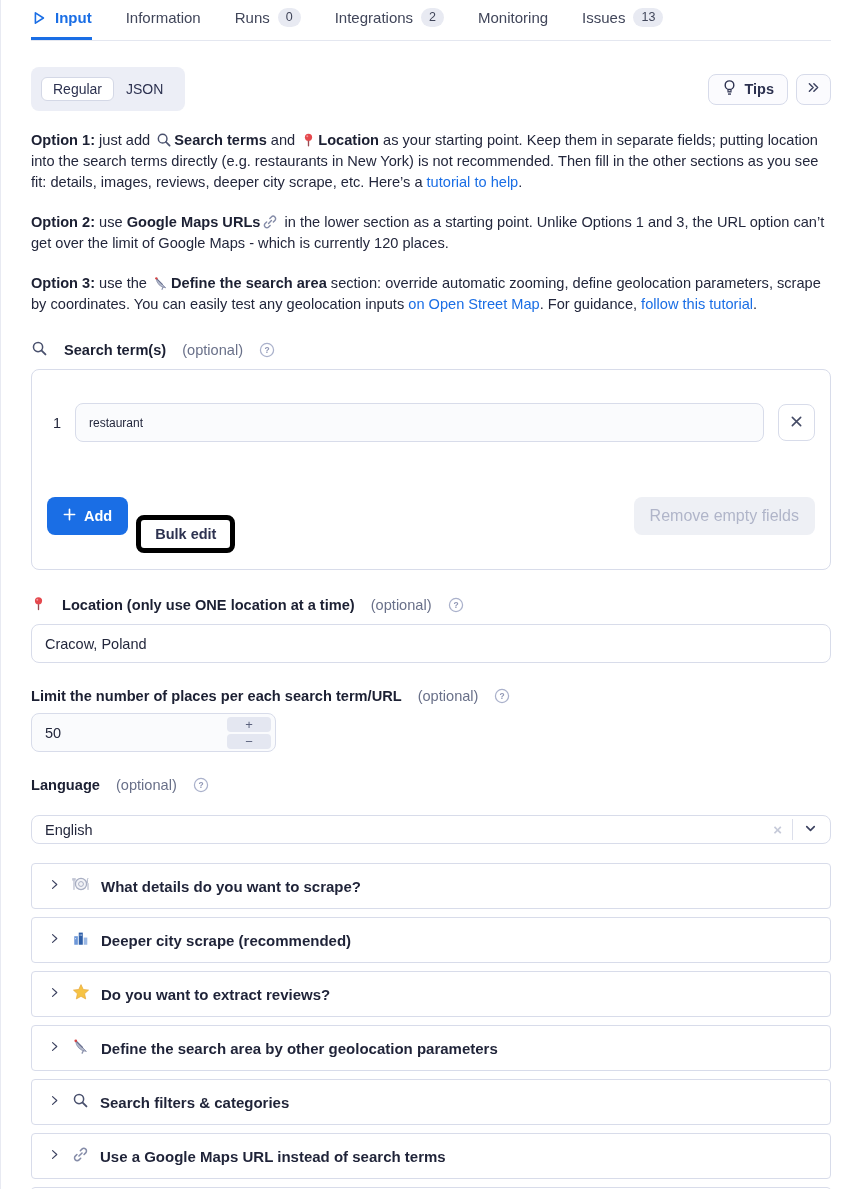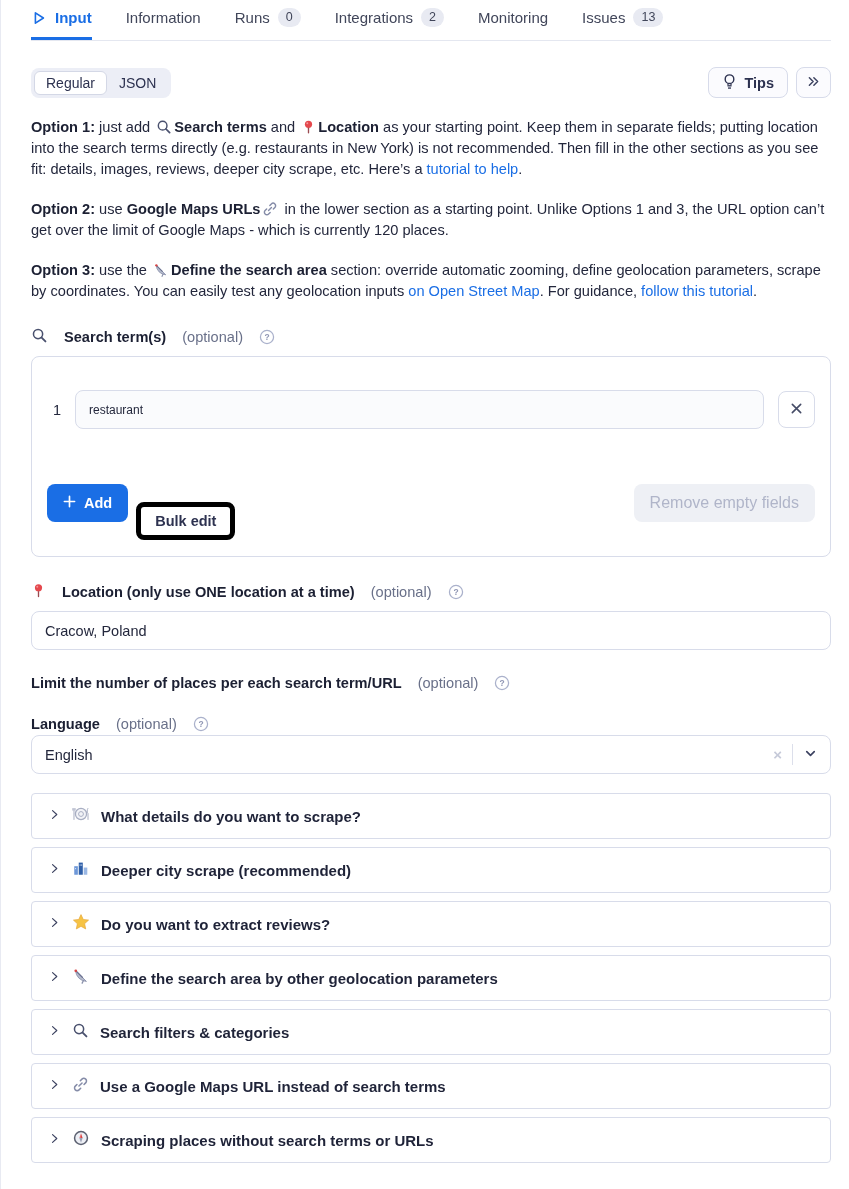--- a/index.html
+++ b/index.html
@@ -16,21 +16,21 @@
 
   
   .tabbar { display:flex; align-items:stretch; gap:34px; padding-top:0; border-bottom:1px solid #e4e7f0; }
   .tab { display:flex; align-items:center; gap:8px; padding:8px 0 13px; font-size:15px; color:#41465a; cursor:pointer; position:relative; }
   .tab.active { color:#1a6ee5; font-weight:700; border-bottom:3px solid #1a6ee5; padding-bottom:10px; }
   .badge { background:#e8eaf2; color:#41465a; font-size:12.5px; font-weight:400; border-radius:10px; padding:1px 8px; line-height:17px; }
   .tab-icon svg { display:block; }
 
   
   .toolbar { display:flex; align-items:center; margin-top:26px; }
-  .segmented { display:flex; background:#eceef6; border-radius:8px; padding:3px; }
+  .segmented { display:flex; background:#eceef6; border-radius:8px; padding:10px; }
   .seg-btn { font-size:14px; color:#2d3250; padding:4px 12px; border-radius:6px; cursor:pointer; }
   .seg-btn.selected { background:#ffffff; border:1px solid #d4d8e6; padding:3px 11px; font-weight:400; }
   .toolbar-right { margin-left:auto; display:flex; gap:8px; }
   .ghost-btn { display:flex; align-items:center; gap:7px; background:#fbfbfe; border:1px solid #d7dbea; border-radius:8px; height:31px; padding:0 13px; font-size:14.5px; font-weight:600; color:#2d3250; cursor:pointer; }
 
   
   .para { font-size:14.6px; line-height:21px; margin-top:19px; color:#23273c; max-width:804px; }
   .para b { color:#1c2033; }
   .para a { color:#1a6ee5; text-decoration:none; cursor:pointer; }
   .inline-ic { display:inline-block; vertical-align:-3px; margin:0 2px; }
@@ -54,21 +54,21 @@
 
   .block { margin-top:25px; }
   .full-input { margin-top:9px; height:39px; border:1px solid #d8dcea; border-radius:8px; background:#ffffff; padding:0 13px; font-size:14.5px; display:flex; align-items:center; }
 
   
   .num-wrap { margin-top:9px; width:245px; height:39px; position:relative; border:1px solid #d8dcea; border-radius:8px; background:#fafbfd; display:flex; align-items:center; padding:0 13px; font-size:14.5px; }
   .steppers { position:absolute; right:4px; top:3px; display:flex; flex-direction:column; gap:2px; }
   .step-btn { width:44px; height:15px; background:#e4e7f1; border:none; border-radius:4px; color:#5a617d; font-size:13px; line-height:12px; cursor:pointer; display:flex; align-items:center; justify-content:center; }
 
   
-  .select { margin-top:3px; height:39px; border:1px solid #d8dcea; border-radius:8px; background:#ffffff; display:flex; align-items:center; padding:0 12px 0 13px; font-size:14.5px; cursor:pointer; }
+  .select { margin-top:22px; height:29px; border:1px solid #d8dcea; border-radius:8px; background:#ffffff; display:flex; align-items:center; padding:0 12px 0 13px; font-size:14.5px; cursor:pointer; }
   .select-right { margin-left:auto; display:flex; align-items:center; gap:10px; }
   .clear-x { color:#c6cad9; font-size:15px; font-weight:700; cursor:pointer; }
   .select-divider { width:1px; height:21px; background:#dcdfeb; }
 
   
   .sections { margin-top:19px; }
   .section { display:flex; align-items:center; gap:11px; height:46px; border:1px solid #d8dcea; border-radius:4px; margin-bottom:8px; padding:0 16px; cursor:pointer; background:#ffffff; }
   .section-title { font-size:15px; font-weight:600; color:#1f2338; }
 </style>
 </head>
@@ -223,20 +223,27 @@
     <div class="field-label">
       <span>Limit the number of places per each search term/URL</span>
       <span class="optional">(optional)</span>
       <span class="help">
           <svg width="16" height="16" viewBox="0 0 18 18">
             <circle cx="9" cy="9" r="7.4" fill="none" stroke="#aab1cb" stroke-width="1.4"></circle>
             <text x="9" y="12.4" text-anchor="middle" font-size="9.5" font-weight="bold" fill="#8f96b4" font-family="Liberation Sans, sans-serif">?</text>
           </svg>
         </span>
     </div>
+    <div class="num-wrap">
+      <span>50</span>
+      <div class="steppers">
+        <button class="step-btn">+</button>
+        <button class="step-btn">−</button>
+      </div>
+    </div>
   </div>
 
   <div class="block">
     <div class="field-label">
       <span>Language</span>
       <span class="optional">(optional)</span>
       <span class="help">
           <svg width="16" height="16" viewBox="0 0 18 18">
             <circle cx="9" cy="9" r="7.4" fill="none" stroke="#aab1cb" stroke-width="1.4"></circle>
             <text x="9" y="12.4" text-anchor="middle" font-size="9.5" font-weight="bold" fill="#8f96b4" font-family="Liberation Sans, sans-serif">?</text>

